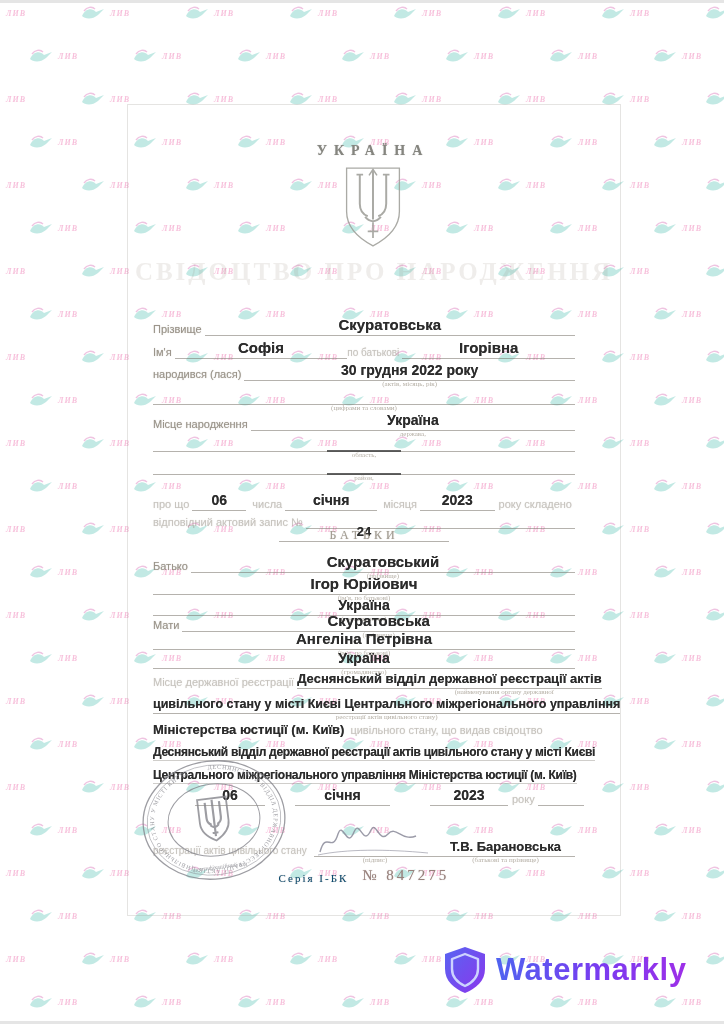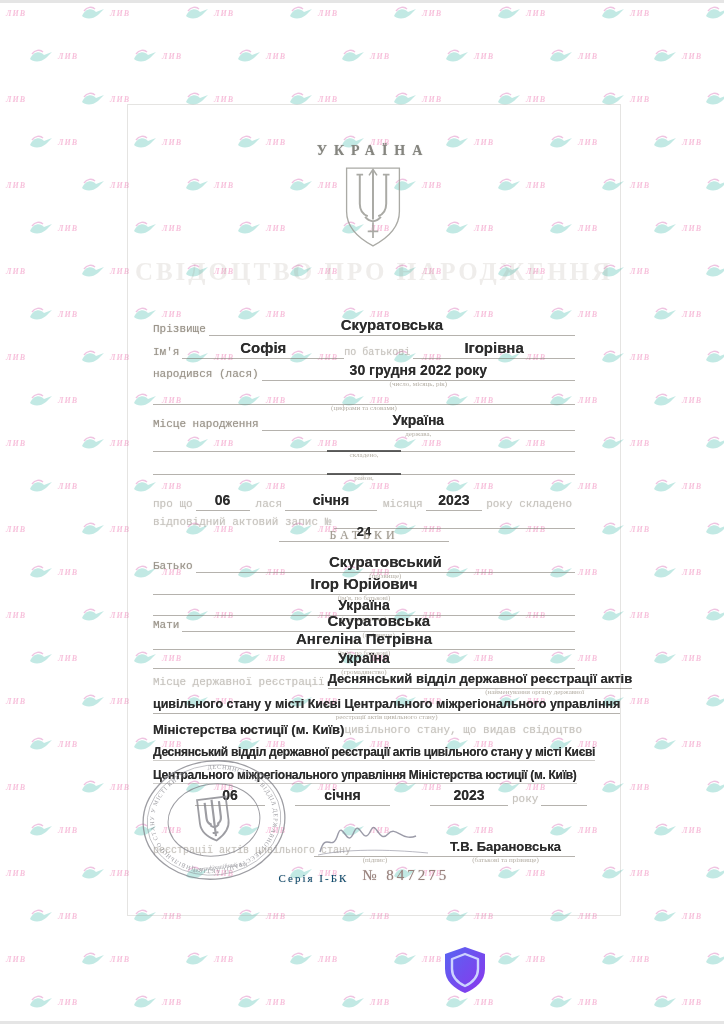--- a/index.html
+++ b/index.html
@@ -17,21 +17,21 @@
   .country{position:absolute;top:143px;left:253px;width:240px;text-align:center;z-index:3;
            font-family:"Liberation Serif",serif;font-weight:bold;font-size:14px;
            letter-spacing:7px;color:#85857f;text-shadow:0 0 1px rgba(133,133,127,.5);}
   .emblem{position:absolute;left:340px;top:164px;z-index:3;}
   .doc-title{position:absolute;top:258px;left:127px;width:494px;text-align:center;z-index:2;
              font-family:"Liberation Serif",serif;font-weight:bold;font-size:25px;
              letter-spacing:3px;color:rgba(146,136,124,.15);white-space:nowrap;}
   
   .doc{position:absolute;left:153px;top:315px;width:422px;height:580px;z-index:4;}
   .row{position:absolute;left:0;right:0;display:flex;align-items:flex-end;height:18px;}
-  .lb{font-family:Liberation Mono, monospace;font-size:11px;color:#9b958b;white-space:nowrap;
+  .lb{font-family:Liberation Sans, sans-serif;font-size:11px;color:#9b958b;white-space:nowrap;
       text-shadow:0 0 1px rgba(155,149,139,.65);padding:0 3px 1px 0;}
   .lb.xs{font-size:10px;}
   .lb.faded{opacity:.55;}
   .ul{border-bottom:1px solid rgba(120,115,105,.55);text-align:center;position:relative;
       padding-bottom:1px;}
   .grow{flex:1;}
   .v{font-weight:700;color:#2b2b2b;text-shadow:0 0 .5px rgba(43,43,43,.7);white-space:nowrap;}
   .s15{font-size:15px;} .s14{font-size:14px;} .s135{font-size:13.5px;}
   .s13{font-size:13px;} .s125{font-size:12.5px;} .s12{font-size:12px;letter-spacing:-.3px;}
   .cap{position:absolute;top:100%;left:50%;transform:translateX(-50%);margin-top:0;
@@ -1347,55 +1347,55 @@
     <span class="lb">Ім'я</span>
     <span class="ul grow"><span class="v s15">Софія</span></span>
     <span class="lb xs faded">по батькові</span>
     <span class="ul grow"><span class="v s15">Ігорівна</span></span>
   </div>
 
   <div class="row" style="top:48px">
     <span class="lb">народився (лася)</span>
     <span class="ul grow">
       <span class="v s14">30 грудня 2022 року</span>
-      <span class="cap">(число, місяць, рік)</span>
+      <span class="cap">(актів, місяць, рік)</span>
     </span>
   </div>
 
   <div class="row" style="top:72px">
     <span class="ul grow">
       <span class="cap">(цифрами та словами)</span>
     </span>
   </div>
 
   <div class="row" style="top:98px">
     <span class="lb">Місце народження</span>
     <span class="ul grow">
       <span class="v s14">Україна</span>
       <span class="cap">держава,</span>
     </span>
   </div>
 
   <div class="row" style="top:119px">
     <span class="ul grow midtick">
-      <span class="cap">складено,</span>
+      <span class="cap">область,</span>
     </span>
   </div>
 
   <div class="row" style="top:142px">
     <span class="ul grow midtick">
       <span class="cap">район,</span>
     </span>
   </div>
 
 
   <div class="row" style="top:178px">
     <span class="lb faded">про що</span>
     <span class="ul sp" style="width:54px"><span class="v s14">06</span></span>
-    <span class="lb faded" style="padding-left:6px">лася</span>
+    <span class="lb faded" style="padding-left:6px">числа</span>
     <span class="ul sp" style="width:92px"><span class="v s14">січня</span></span>
     <span class="lb faded" style="padding-left:6px">місяця</span>
     <span class="ul grow"><span class="v s14">2023</span></span>
     <span class="lb faded" style="padding-left:4px">року складено</span>
   </div>
 
   <div class="row" style="top:196px">
     <span class="lb faded">відповідний актовий запис №</span>
     <span class="ul grow"></span>
   </div>
@@ -1456,21 +1456,21 @@
     </span>
   </div>
   <div class="row" style="top:381px">
     <span class="ul grow">
       <span class="v s125">цивільного стану у місті Києві Центрального міжрегіонального управління</span>
       <span class="cap">реєстрації актів цивільного стану)</span>
     </span>
   </div>
   <div class="row" style="top:404px">
     <span class="v s13">Міністерства юстиції (м. Київ)</span>
-    <span class="lb faded" style="padding-left:0">цивільного стану, що видав свідоцтво</span>
+    <span class="lb faded" style="padding-left:6px">цивільного стану, що видав свідоцтво</span>
   </div>
 
   <div class="row" style="top:428px">
     <span class="ulf grow" style="text-align:left"><span class="v s12">Деснянський відділ державної реєстрації актів цивільного стану у місті Києві</span></span>
   </div>
   <div class="row" style="top:451px">
     <span class="ulf grow" style="text-align:left"><span class="v s12">Центрального міжрегіонального управління Міністерства юстиції (м. Київ)</span></span>
   </div>
 
   <div class="row" style="top:473px">
@@ -1534,13 +1534,14 @@
   <svg width="44" height="48" viewBox="0 0 44 48">
     <defs>
       <linearGradient id="shield-grad" x1="0" y1="0" x2="1" y2="1">
         <stop offset="0" stop-color="#5865f2"></stop>
           <stop offset="1" stop-color="#8b36ec"></stop>
       </linearGradient>
     </defs>
     <path d="M22,1 L42,8 V23 C42,35 33,42.5 22,47 C11,42.5 2,35 2,23 V8 Z" fill="url(#shield-grad)"></path>
     <path d="M22,8 L35,13 V23 C35,31 29.5,36.5 22,40 C14.5,36.5 9,31 9,23 V13 Z" fill="none" stroke="#cdd3ff" stroke-width="2.4" stroke-linejoin="round"></path>
   </svg>
+  <span class="brand-text">Watermarkly</span>
 </div>
 
 </body></html>

